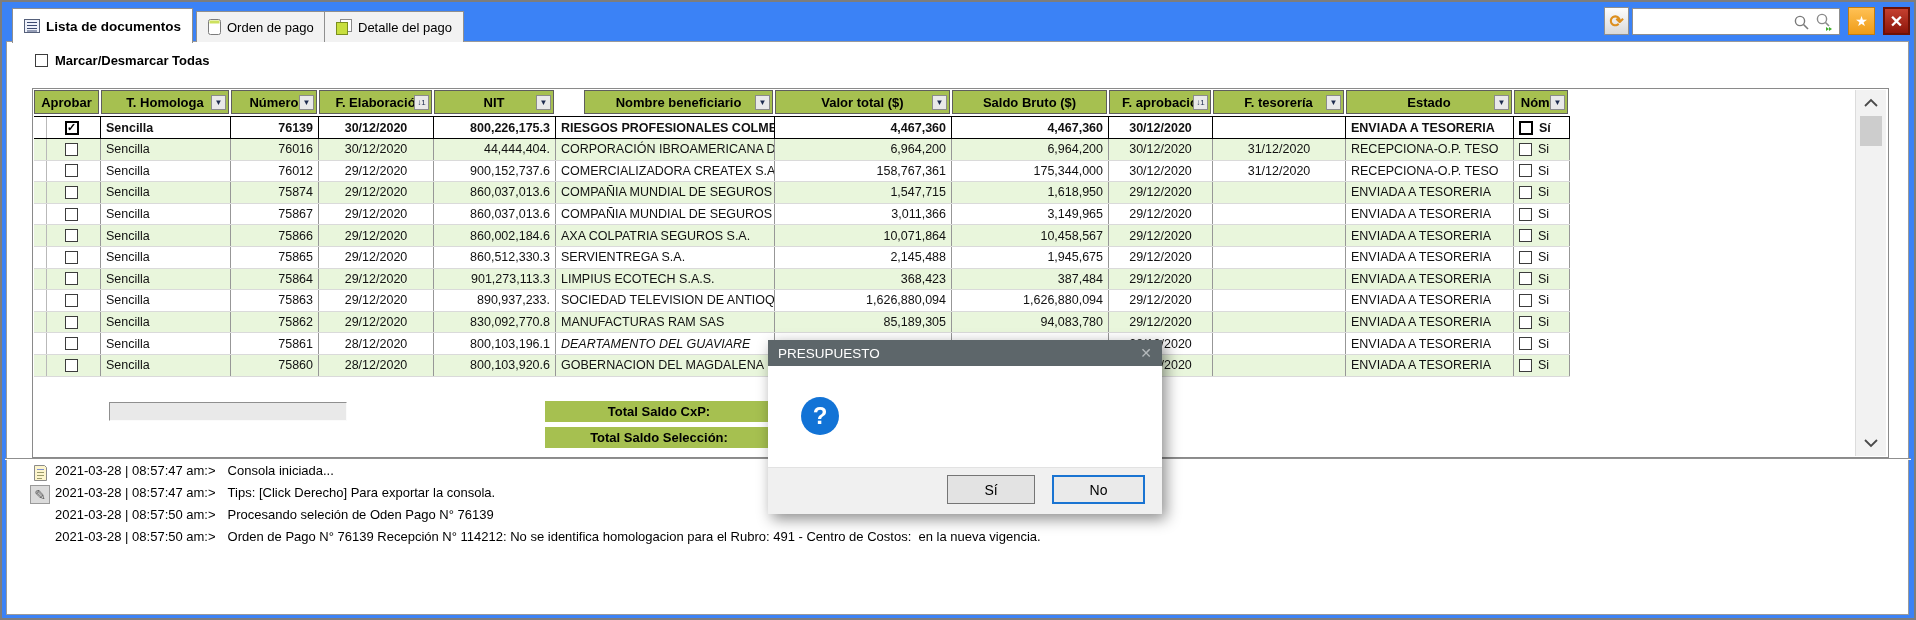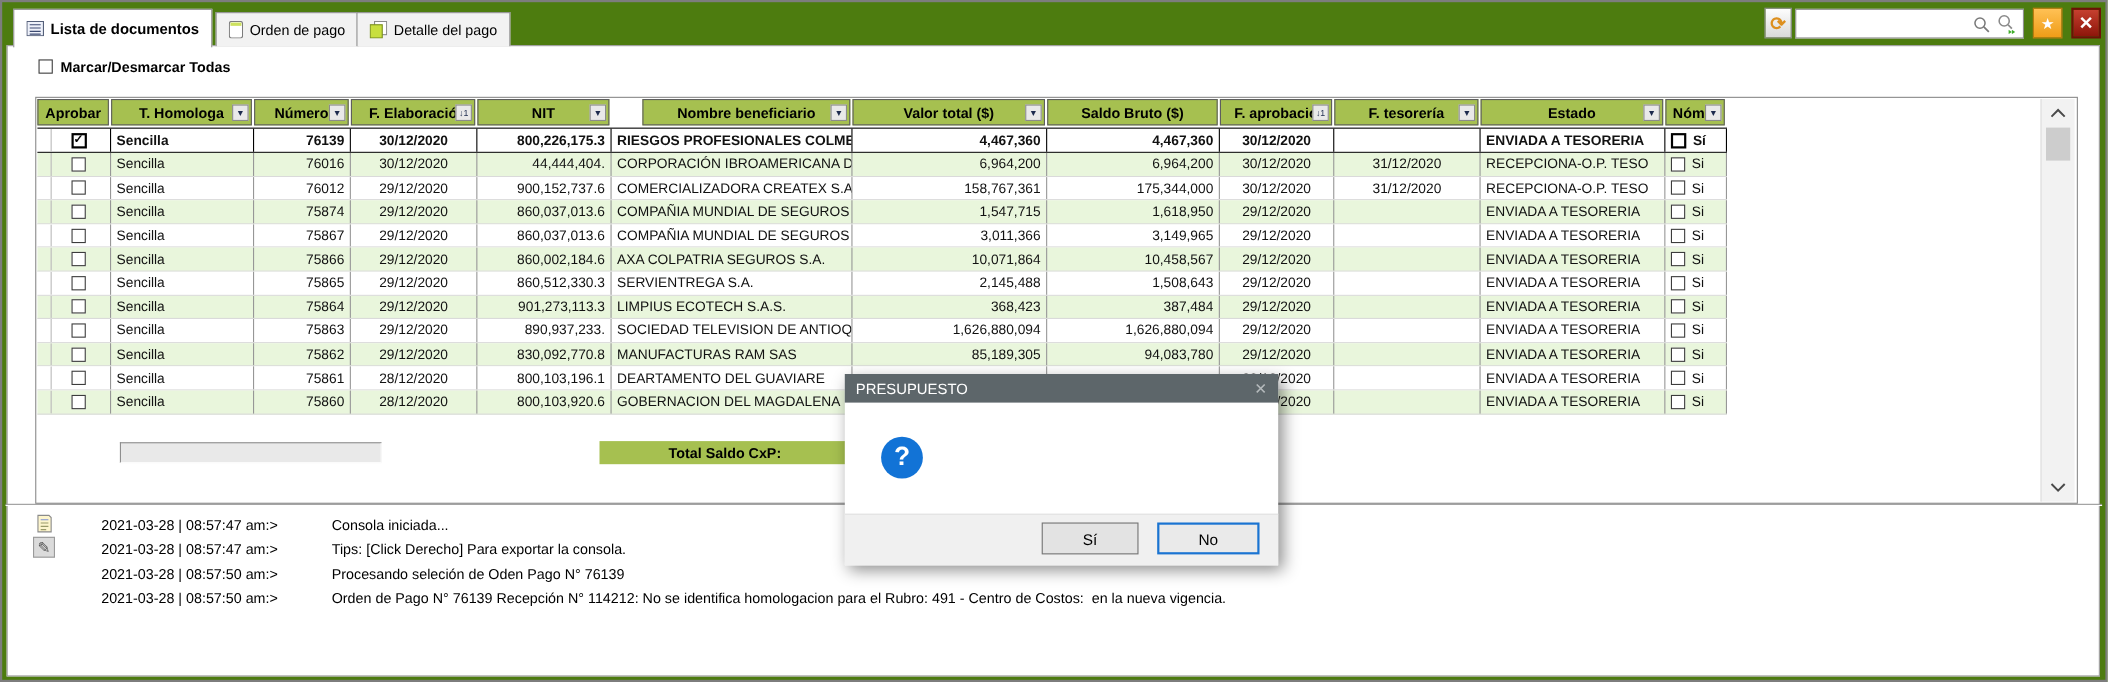--- a/index.html
+++ b/index.html
@@ -1,16 +1,16 @@
 <!DOCTYPE html>
 <html><head>
 <meta charset="utf-8">
 <style>
   html,body{margin:0;padding:0;background:#c9c9c9;font-family:"Liberation Sans",sans-serif;}
-  .window{position:relative;width:1916px;height:620px;background:#4d7c0f;border:2px solid #7d7d7d;box-sizing:border-box;overflow:hidden;}
+  .window{position:relative;width:1916px;height:620px;background:#3b82f6;border:2px solid #7d7d7d;box-sizing:border-box;overflow:hidden;}
   .content{position:absolute;left:4px;top:39px;width:1903px;height:574px;background:#ffffff;border:1px solid #9a9a9a;box-sizing:border-box;}
 
   
   .tab{position:absolute;top:9px;height:31px;background:#f2f2f2;border:1px solid #8f8f8f;border-bottom:none;
        display:flex;align-items:center;gap:6px;padding:0 11px;box-sizing:border-box;font-size:13px;color:#000;z-index:2;}
   .tab.active{top:6px;height:35px;background:#fff;font-weight:bold;z-index:4;font-size:13.5px;}
   #tab1{left:10px;} #tab2{left:194px;align-items:center;} #tab3{left:322px;}
 
   
   .btn3d{position:absolute;box-sizing:border-box;border:1px solid #8f8f8f;background:linear-gradient(#fdfdfd,#d9d9d9);
@@ -54,21 +54,21 @@
   #sthumb{position:absolute;left:4px;right:4px;top:26px;height:30px;background:#cdcdcd;}
 
   
   #progress{position:absolute;left:107px;top:400px;width:238px;height:19px;background:#e9e9e9;border:1px solid;border-color:#8f8f8f #fbfbfb #fbfbfb #8f8f8f;box-sizing:border-box;z-index:2;}
   .totalbox{position:absolute;left:543px;width:228px;height:21px;background:#a6c050;display:flex;align-items:center;justify-content:center;font-weight:bold;font-size:13px;z-index:2;}
   #totalCxp{top:399px;} #totalSel{top:425px;}
 
   
   #divider{position:absolute;left:3px;top:456px;width:1906px;height:0;border-top:1px solid #8f8f8f;border-bottom:1px solid #ffffff;z-index:1;}
   #console{position:absolute;left:28px;top:461px;width:1850px;z-index:1;}
-  .cline{height:22px;display:flex;align-items:flex-end;font-size:13px;color:#000;gap:37px;}
+  .cline{height:22px;display:flex;align-items:flex-start;font-size:13px;color:#000;}
   .cicon{width:20px;height:19px;margin-right:5px;display:flex;align-items:center;justify-content:center;box-sizing:border-box;}
   .cicon.pressed{background:#dbdbdb;border:1px solid #9a9a9a;}
   .cicon .pen{font-size:14px;color:#555;}
   .ctime{white-space:pre;} .cmsg{margin-left:12px;white-space:pre;}
 
   
   #dialog{position:absolute;left:766px;top:338px;width:394px;height:174px;background:#fff;box-shadow:4px 5px 14px rgba(0,0,0,.45);z-index:10;}
   .dtitle{height:26px;background:#5d666a;color:#fff;display:flex;align-items:center;padding:0 10px;font-size:13.5px;box-sizing:border-box;}
   .dclose{margin-left:auto;color:#b5babc;font-size:14px;line-height:1;}
   .qicon{position:absolute;left:33px;top:57px;width:38px;height:38px;border-radius:50%;background:#1273d6;color:#fff;font-weight:bold;font-size:24px;display:flex;align-items:center;justify-content:center;}
@@ -330,21 +330,21 @@
         <div class="trow">
           <div class="tcell aprobar" style="width: 67px;">
             <div class="cb"></div>
           </div>
           <div class="tcell" style="width: 130px;">Sencilla</div>
           <div class="tcell right" style="width: 88px;">75865</div>
           <div class="tcell center" style="width: 115px;">29/12/2020</div>
           <div class="tcell right" style="width: 122px;">860,512,330.3</div>
           <div class="tcell" style="width: 219px;">SERVIENTREGA  S.A.</div>
           <div class="tcell right" style="width: 177px;">2,145,488</div>
-          <div class="tcell right" style="width: 157px;">1,508,643</div>
+          <div class="tcell right" style="width: 157px;">1,945,675</div>
           <div class="tcell center" style="width: 104px;">29/12/2020</div>
           <div class="tcell center" style="width: 133px;"></div>
           <div class="tcell" style="width: 168px;">ENVIADA A TESORERIA</div>
           <div class="tcell nomcell" style="width: 56px;">
             <div class="cb"></div>
             <span>Si</span>
           </div>
         </div>
         <div class="trow alt">
           <div class="tcell aprobar" style="width: 67px;">
@@ -404,21 +404,21 @@
           </div>
         </div>
         <div class="trow">
           <div class="tcell aprobar" style="width: 67px;">
             <div class="cb"></div>
           </div>
           <div class="tcell" style="width: 130px;">Sencilla</div>
           <div class="tcell right" style="width: 88px;">75861</div>
           <div class="tcell center" style="width: 115px;">28/12/2020</div>
           <div class="tcell right" style="width: 122px;">800,103,196.1</div>
-          <div class="tcell" style="width: 219px;">DEARTAMENTO DEL GUAVIARE</div>
+          <div class="tcell" style="width: 219px; font-style: italic;">DEARTAMENTO DEL GUAVIARE</div>
           <div class="tcell right" style="width: 177px;"></div>
           <div class="tcell right" style="width: 157px;"></div>
           <div class="tcell center" style="width: 104px;">28/12/2020</div>
           <div class="tcell center" style="width: 133px;"></div>
           <div class="tcell" style="width: 168px;">ENVIADA A TESORERIA</div>
           <div class="tcell nomcell" style="width: 56px;">
             <div class="cb"></div>
             <span>Si</span>
           </div>
         </div>
@@ -452,20 +452,21 @@
       <div class="sarrow" id="sdown">
           <svg width="16" height="10">
             <polyline points="2,2 8,8 14,2" fill="none" stroke="#4a4a4a" stroke-width="1.8"></polyline>
           </svg>
         </div>
     </div>
   </div>
 
   <div id="progress"></div>
   <div class="totalbox" id="totalCxp">Total Saldo CxP:</div>
+  <div class="totalbox" id="totalSel">Total Saldo Selección:</div>
 
   <div id="divider"></div>
   <div id="console">
       <div class="cline">
         <span class="cicon">
           <svg width="15" height="18">
             <path d="M1.5 1.5 h10 l2 2 v13 h-12 z" fill="#fdf5cd" stroke="#8a8a8a"></path>
             <line x1="4" y1="5.5" x2="11" y2="5.5" stroke="#7d8fd0"></line>
             <line x1="4" y1="8.5" x2="11" y2="8.5" stroke="#9a9a6a"></line>
             <line x1="4" y1="11.5" x2="11" y2="11.5" stroke="#9a9a6a"></line>

